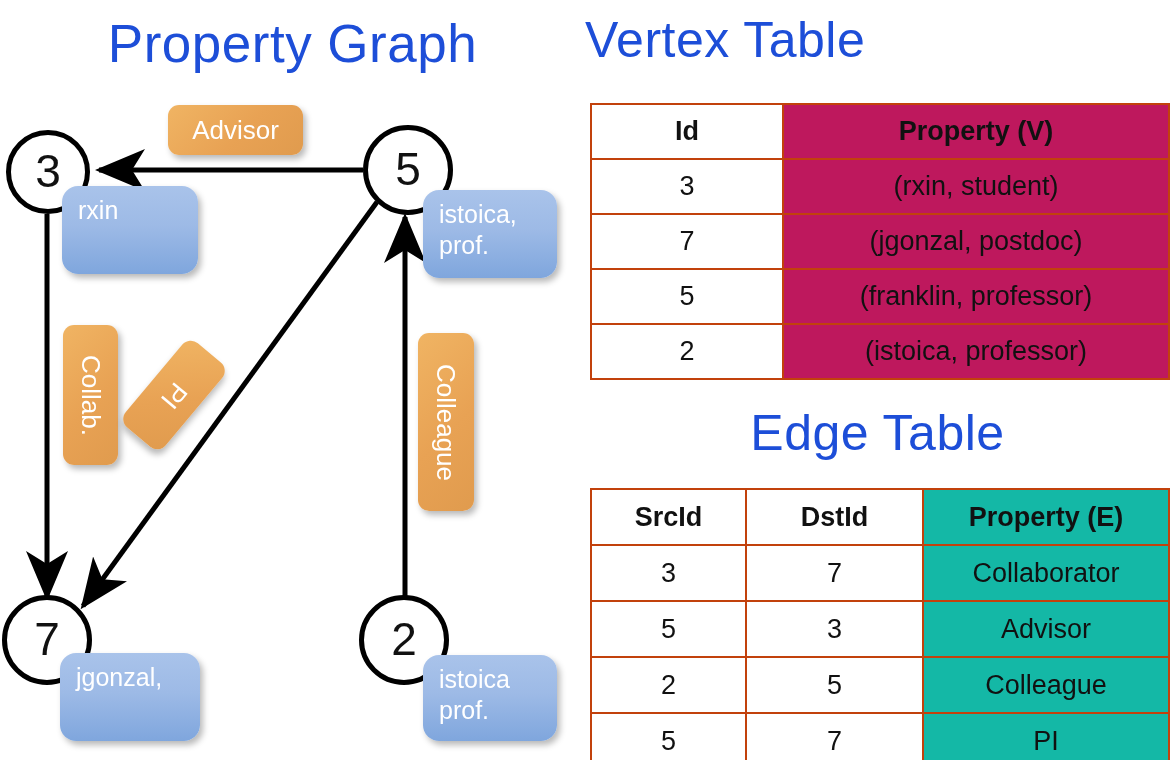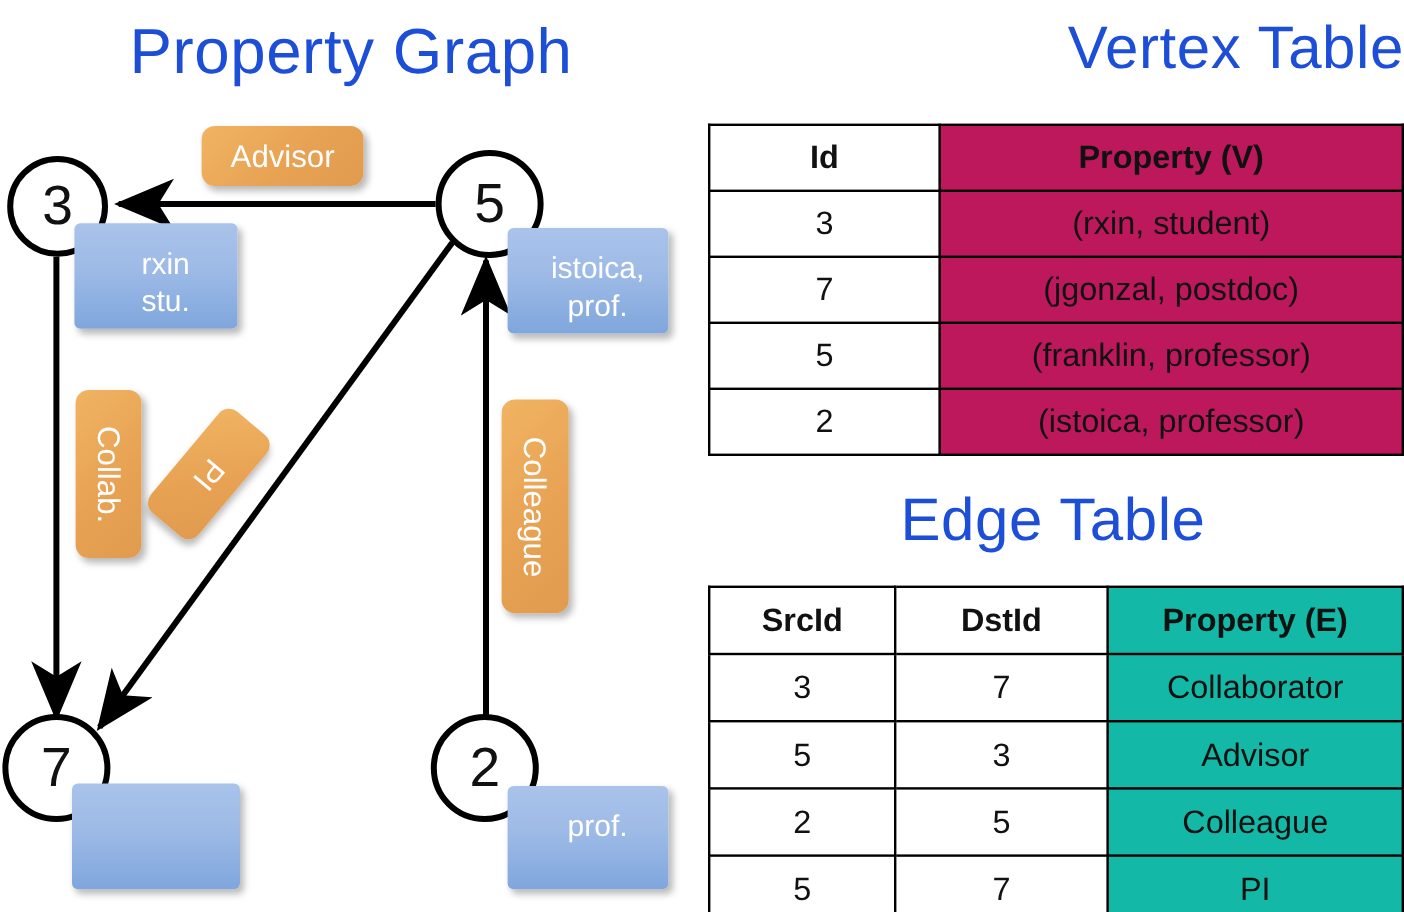--- a/index.html
+++ b/index.html
@@ -26,21 +26,21 @@
   #title-property-graph {
     left: 0; top: 14px;
     width: 585px;
     text-align: center;
     font-size: 53px;
     line-height: 60px;
   }
   #title-vertex-table {
     left: 585px; top: 10px;
     width: 585px;
-    text-align: right;
+    text-align: left;
     font-size: 50px;
     line-height: 60px;
   }
   #title-edge-table {
     left: 585px; top: 403px;
     width: 585px;
     text-align: center;
     font-size: 50px;
     line-height: 60px;
   }
@@ -74,31 +74,30 @@
     font-weight: 300;
     color: #111111;
     line-height: 1;
     position: relative;
     top: -1px;
   }
 
   
   .prop-box {
     position: absolute;
-    border-radius: 5px;
+    border-radius: 16px;
     background: linear-gradient(to bottom, #a9c3ea 0%, #9dbae6 45%, #7fa6dd 100%);
     box-shadow: 3px 4px 6px rgba(0,0,0,0.28);
     color: #ffffff;
     font-size: 25px;
     line-height: 31px;
-    padding: 19px 0 9px 16px;
+    padding: 9px 0 9px 16px;
     box-sizing: border-box;
     z-index: 6;
     font-weight: 400;
-    text-align: center;
   }
 
   
   .edge-label {
     position: absolute;
     border-radius: 11px;
     background: linear-gradient(135deg, #f0b463 0%, #e8a254 55%, #e09b4e 100%);
     box-shadow: 3px 4px 6px rgba(0,0,0,0.28);
     color: #ffffff;
     font-size: 26px;
@@ -121,21 +120,21 @@
     display: inline-block;
   }
 
   
   .data-table {
     position: absolute;
     border-collapse: collapse;
     table-layout: fixed;
   }
   .data-table td, .data-table th {
-    border: 2px solid #000000;
+    border: 2px solid #c2410c;
     text-align: center;
     font-weight: 400;
     color: #111111;
     padding: 0;
   }
   .data-table th {
     font-weight: 700;
     font-size: 27px;
   }
   .data-table td {
@@ -191,32 +190,33 @@
   </div>
   <div class="vertex-node" style="left:2px;  top:595px; width:90px; height:90px;">
     <span>7</span>
   </div>
   <div class="vertex-node" style="left:359px; top:595px; width:90px; height:90px;">
     <span>2</span>
   </div>
 
   <div class="prop-box" style="left:62px; top:186px; width:136px; height:88px;">
     <div>rxin</div>
-    <div>stu.</div>
   </div>
 
   <div class="prop-box" style="left:423px; top:190px; width:134px; height:88px;">
     <div>istoica,</div>
     <div>prof.</div>
   </div>
 
   <div class="prop-box" style="left:60px; top:653px; width:140px; height:88px;">
+    <div>jgonzal,</div>
   </div>
 
   <div class="prop-box" style="left:423px; top:655px; width:134px; height:86px;">
+    <div>istoica</div>
     <div>prof.</div>
   </div>
 
   <div class="edge-label" style="left:168px; top:105px; width:135px; height:50px;">
     <span>Advisor</span>
   </div>
 
   <div class="edge-label vertical" style="left:63px; top:325px; width:55px; height:140px;">
     <span>Collab.</span>
   </div>

